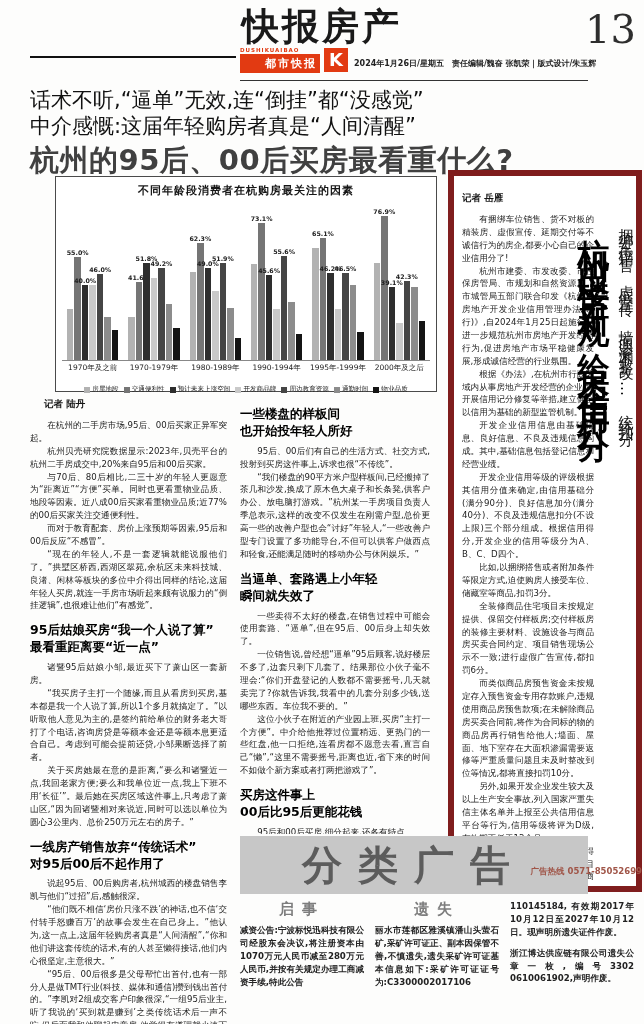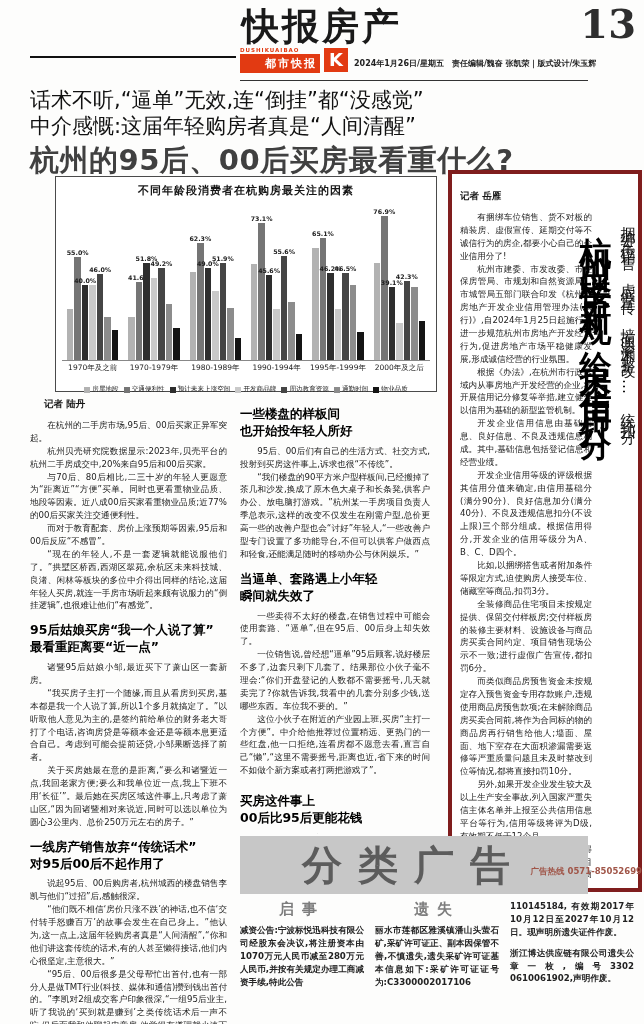--- a/index.html
+++ b/index.html
@@ -11,21 +11,21 @@
                font-size:37px;font-weight:700;letter-spacing:3px;color:#1a1a1a;}
   .head-rule{position:absolute;left:30px;top:56px;width:206px;height:2px;background:#111;}
   .logo-block{position:absolute;left:240px;top:47px;width:80px;}
   .logo-en{font-size:5.5px;font-weight:700;color:#e23a12;letter-spacing:1px;}
   .logo-cn{margin-top:1px;background:#e23a12;color:#fff;font-size:11px;font-weight:700;
            text-align:right;padding:2px 3px;letter-spacing:2px;}
   .logo-k{position:absolute;left:324px;top:48px;width:24px;height:24px;background:#e23a12;
           color:#fff;font-weight:900;font-size:18px;text-align:center;line-height:24px;}
   .dateline{position:absolute;left:354px;top:58px;width:250px;font-size:8px;color:#222;font-weight:600;}
   .head-rule2{position:absolute;left:240px;top:80px;width:348px;height:1px;background:#333;}
-  .page-no{position:absolute;right:8px;top:0;font-size:40px;font-weight:700;color:#2e2e2e;font-family:"DejaVu Serif",serif;}
+  .page-no{position:absolute;right:8px;top:6px;font-size:40px;font-weight:400;color:#2e2e2e;font-family:"DejaVu Serif",serif;}
 
   
   .headline{position:absolute;left:30px;top:88px;width:600px;}
   .head-sub{font-size:21px;line-height:1.22;font-weight:500;color:#111;}
   .head-main{font-size:29px;line-height:1.15;font-weight:900;color:#404040;margin-top:5px;letter-spacing:0.5px;}
 
   
   .chart-box{position:absolute;left:55px;top:176px;width:382px;height:216px;
              border:1.5px solid #4a4a4a;background:#fff;box-sizing:border-box;}
   .chart-title{text-align:center;font-size:11px;font-weight:700;margin-top:6px;letter-spacing:1px;}
@@ -44,21 +44,21 @@
   
   .col{position:absolute;overflow:hidden;}
   .col-left{left:30px;top:396px;width:197px;height:628px;}
   .col-mid{left:240px;top:396px;width:190px;height:438px;}
   .byline{font-size:9.5px;font-weight:700;margin:2px 0 8px 14px;}
   .para{font-size:8.6px;line-height:1.5;text-align:justify;text-indent:2em;margin:0;color:#1b1b1b;}
   .subhead{font-size:12.5px;font-weight:800;line-height:1.35;margin:10px 0 5px 0;color:#000;}
 
   
   .article{position:absolute;left:448px;top:170px;width:194px;height:722px;
-           border:4px solid #7f1d1d;box-sizing:border-box;background:#fff;}
+           border:6px solid #7f1d1d;box-sizing:border-box;background:#fff;}
   .article-body{position:absolute;left:8px;top:14px;width:132px;bottom:6px;overflow:hidden;}
   .article-body .byline{margin-left:0;}
   .v-head{position:absolute;top:36px;right:26px;writing-mode:vertical-rl;
           font-size:32px;font-weight:900;letter-spacing:13px;line-height:1;color:#000;}
   .v-sub{position:absolute;top:40px;right:3px;writing-mode:vertical-rl;
          font-size:15px;font-weight:500;letter-spacing:6px;line-height:1;color:#111;}
 
   
   .ads{position:absolute;left:240px;top:836px;width:402px;height:188px;}
   .ad-banner{position:relative;height:58px;}
@@ -244,21 +244,21 @@
       <p class="para">“95后、00后很多是父母帮忙出首付,也有一部分人是做TMT行业(科技、媒体和通信)攒到钱出首付的。”李凯对2组成交客户印象很深,“一组95后业主,听了我说的‘买到就是赚到’之类传统话术后一声不吭,但后面我和他聊起电竞房,他觉得有道理就火速下单了;还有一组小年轻,是我聊起朋友家买高楼层、高得房率小区,才和我聊开的。”</p>
     </div>
   <div class="col col-mid">
       <h3 class="subhead" style="margin: 10px 0px 5px;">一些楼盘的样板间<br>也开始投年轻人所好</h3>
       <p class="para">95后、00后们有自己的生活方式、社交方式,投射到买房这件事上,诉求也很“不传统”。</p>
       <p class="para">“我们楼盘的90平方米户型样板间,已经搬掉了茶几和沙发,换成了原木色大桌子和长条凳,供客户办公、放电脑打游戏。”杭州某一手房项目负责人季总表示,这样的改变不仅发生在刚需户型,总价更高一些的改善户型也会“讨好”年轻人,“一些改善户型专门设置了多功能导台,不但可以供客户做西点和轻食,还能满足随时的移动办公与休闲娱乐。”</p>
       <h3 class="subhead" style="margin: 10px 0px 5px;">当逼单、套路遇上小年轻<br>瞬间就失效了</h3>
       <p class="para">一些卖得不太好的楼盘,在销售过程中可能会使用套路、“逼单”,但在95后、00后身上却失效了。</p>
       <p class="para">一位销售说,曾经想“逼单”95后顾客,说好楼层不多了,边套只剩下几套了。结果那位小伙子毫不理会:“你们开盘登记的人数都不需要摇号,几天就卖完了?你就告诉我,我看中的几套分别多少钱,送哪些东西。车位我不要的。”</p>
       <p class="para">这位小伙子在附近的产业园上班,买房“主打一个方便”。中介给他推荐过位置稍远、更热门的一些红盘,他一口拒绝,连看房都不愿意去看,直言自己“懒”,“这里不需要摇号,距离也近,省下来的时间不如做个新方案或者打两把游戏了”。</p>
-      <h3 class="subhead" style="margin: 16px 0px 5px;">买房这件事上<br>00后比95后更能花钱</h3>
+      <h3 class="subhead" style="margin: 10px 0px 5px;">买房这件事上<br>00后比95后更能花钱</h3>
       <p class="para">95后和00后买房,细分起来,还各有特点。</p>
     </div>
 
   <div class="article">
     <div class="article-body">
       <div class="byline">记者 岳雁</div>
       <div id="right-paras">
           <p class="para">有捆绑车位销售、货不对板的精装房、虚假宣传、延期交付等不诚信行为的房企,都要小心自己的企业信用分了!</p>
           <p class="para">杭州市建委、市发改委、市住保房管局、市规划和自然资源局、市城管局五部门联合印发《杭州市房地产开发企业信用管理办法(试行)》,自2024年1月25日起施行。进一步规范杭州市房地产开发经营行为,促进房地产市场平稳健康发展,形成诚信经营的行业氛围。</p>
           <p class="para">根据《办法》,在杭州市行政区域内从事房地产开发经营的企业,将开展信用记分修复等举措,建立健全以信用为基础的新型监管机制。</p>

